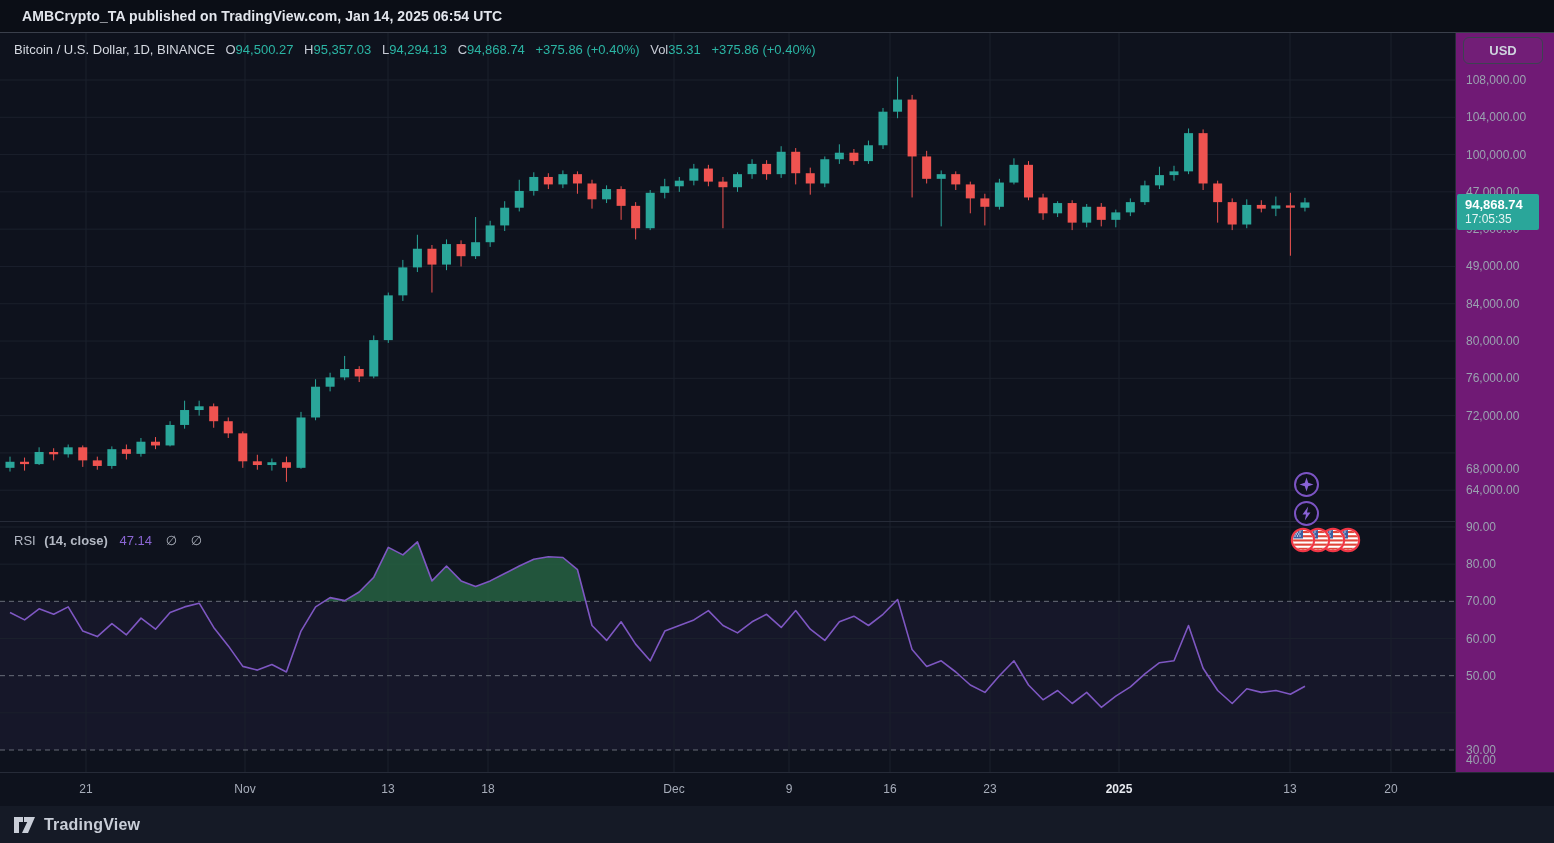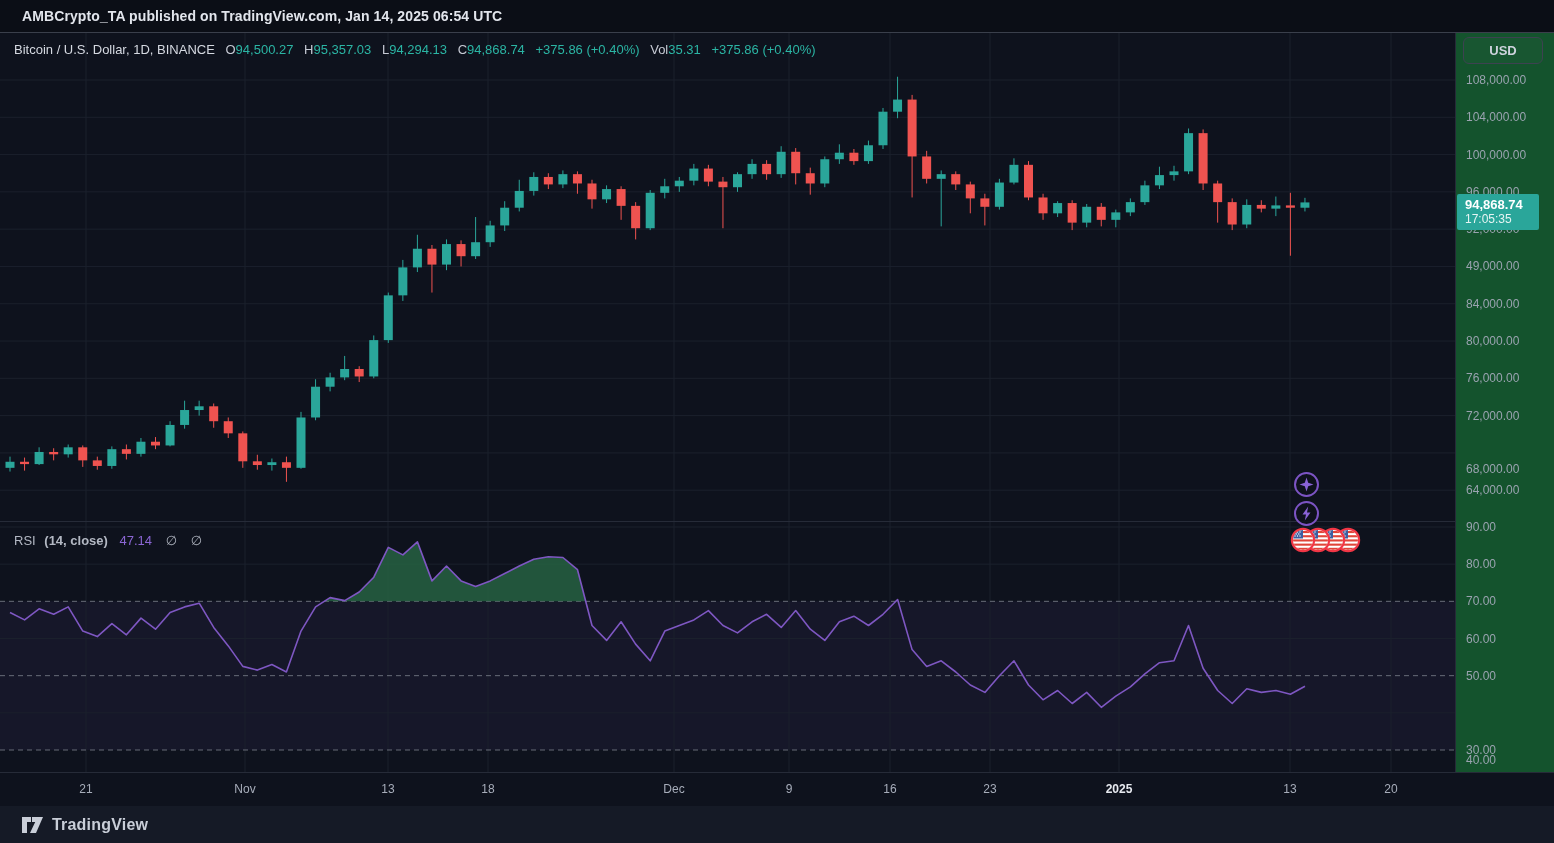--- a/index.html
+++ b/index.html
@@ -22,21 +22,21 @@
     position:absolute; left:0; top:33px; width:1507px; height:773px;
     background:#0e121d; border-bottom:1px solid #2a2f3b;
   }
   svg.pane { position:absolute; left:0; display:block; }
   #main-pane { top:0; }
   #rsi-pane  { top:489px; }
 
   .h-divider { position:absolute; left:0; width:1554px; height:1px; background:#262b38; }
   #axis-col {
     position:absolute; left:1455px; top:0; width:99px; height:773px;
-    border-left:1px solid #262b38; background:#14532d;
+    border-left:1px solid #262b38; background:#701a75;
   }
   .price-tick, .rsi-tick {
     position:absolute; left:10px; font-size:12px; color:#9aa3b0; white-space:nowrap;
   }
   #usd-button {
     position:absolute; left:7px; top:4px; width:80px; height:27px;
     border:1px solid #3d4251; border-radius:6px; color:#ced3dd;
     font-size:13px; font-weight:700; display:flex; align-items:center; justify-content:center;
     background:rgba(255,255,255,0.02); cursor:pointer;
   }
@@ -69,21 +69,21 @@
   }
   .time-tick.year { color:#e6e9ef; font-weight:700; }
 
   
   .round-icon { position:absolute; width:27px; height:27px; }
   #flags-group { position:absolute; }
 
   
   #bottom-bar {
     position:absolute; left:0; top:806px; width:1554px; height:37px;
-    background:#151a26; display:flex; align-items:center; padding-left:22px;
+    background:#151a26; display:flex; align-items:center; padding-left:14px;
   }
   #bottom-bar .brand { font-size:16px; font-weight:700; color:#c9cED8; margin-left:8px; letter-spacing:.2px; }
 </style>
 </head>
 <body>
 
 <div id="stage">
 
   <div id="top-strip">
     <span class="pub-text">AMBCrypto_TA published on TradingView.com, Jan 14, 2025 06:54 UTC</span>
@@ -344,21 +344,21 @@
     </div>
 
     <div id="axis-col">
       <div id="usd-button">
         <span>USD</span>
       </div>
       <div id="price-ticks">
           <div class="price-tick" style="top: 40px;">108,000.00</div>
           <div class="price-tick" style="top: 77.2909px;">104,000.00</div>
           <div class="price-tick" style="top: 114.582px;">100,000.00</div>
-          <div class="price-tick" style="top: 151.873px;">96,000.00</div>
+          <div class="price-tick" style="top: 151.873px;">47,000.00</div>
           <div class="price-tick" style="top: 189.164px;">92,000.00</div>
           <div class="price-tick" style="top: 226.455px;">49,000.00</div>
           <div class="price-tick" style="top: 263.745px;">84,000.00</div>
           <div class="price-tick" style="top: 301.036px;">80,000.00</div>
           <div class="price-tick" style="top: 338.327px;">76,000.00</div>
           <div class="price-tick" style="top: 375.618px;">72,000.00</div>
           <div class="price-tick" style="top: 429px;">68,000.00</div>
           <div class="price-tick" style="top: 450.2px;">64,000.00</div>
         </div>
       <div id="rsi-ticks">

